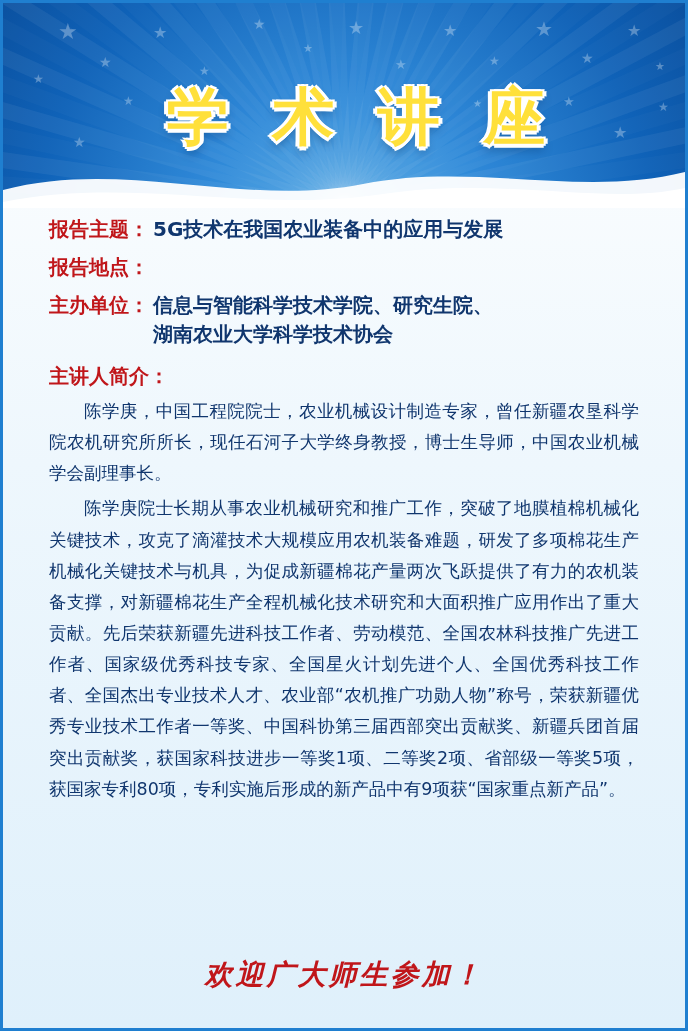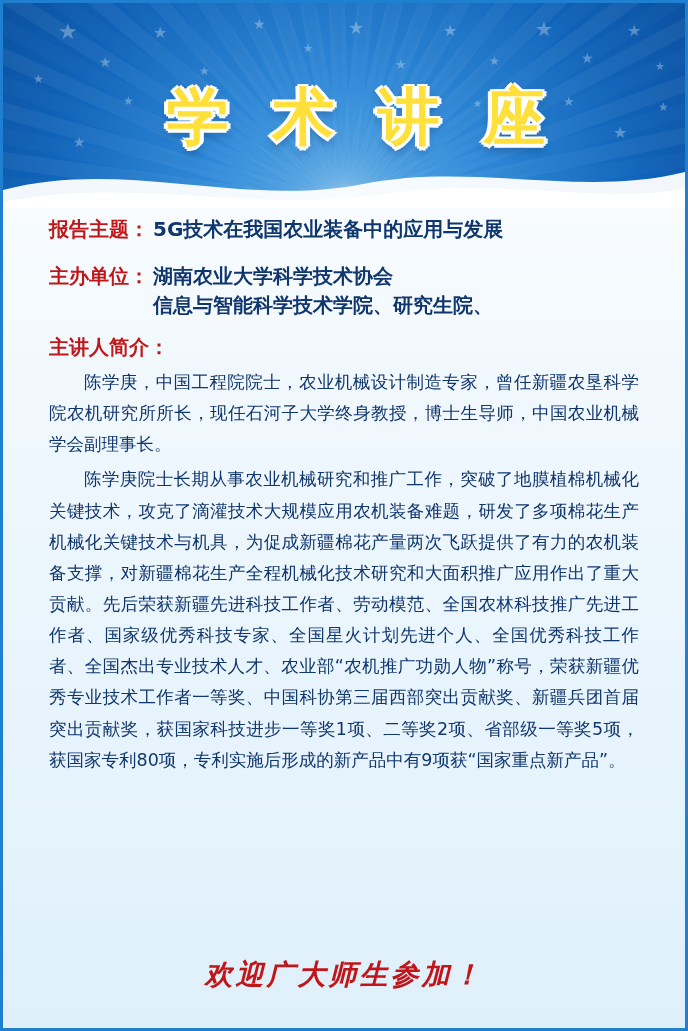--- a/index.html
+++ b/index.html
@@ -252,27 +252,28 @@
     <div class="info-row">
       <div class="info-label">报告主题：</div>
       <div class="info-value">
         <span class="line">5G技术在我国农业装备中的应用与发展</span>
       </div>
     </div>
 
 
 
     <div class="info-row">
+      <div class="info-label">报告地点：</div>
     </div>
 
     <div class="info-row">
       <div class="info-label">主办单位：</div>
       <div class="info-value">
+        <span class="line">信息与智能科学技术学院、研究生院、</span>
         <span class="line">湖南农业大学科学技术协会</span>
-        <span class="line">信息与智能科学技术学院、研究生院、</span>
       </div>
     </div>
 
     <div class="bio-title">主讲人简介：</div>
     <p class="bio-para">陈学庚，中国工程院院士，农业机械设计制造专家，曾任新疆农垦科学院农机研究所所长，现任石河子大学终身教授，博士生导师，中国农业机械学会副理事长。</p>
     <p class="bio-para">陈学庚院士长期从事农业机械研究和推广工作，突破了地膜植棉机械化关键技术，攻克了滴灌技术大规模应用农机装备难题，研发了多项棉花生产机械化关键技术与机具，为促成新疆棉花产量两次飞跃提供了有力的农机装备支撑，对新疆棉花生产全程机械化技术研究和大面积推广应用作出了重大贡献。先后荣获新疆先进科技工作者、劳动模范、全国农林科技推广先进工作者、国家级优秀科技专家、全国星火计划先进个人、全国优秀科技工作者、全国杰出专业技术人才、农业部“农机推广功勋人物”称号，荣获新疆优秀专业技术工作者一等奖、中国科协第三届西部突出贡献奖、新疆兵团首届突出贡献奖，获国家科技进步一等奖1项、二等奖2项、省部级一等奖5项，获国家专利80项，专利实施后形成的新产品中有9项获“国家重点新产品”。</p>
   </div>
 
   <div class="footer">
     <span class="footer-text">欢迎广大师生参加！</span>

